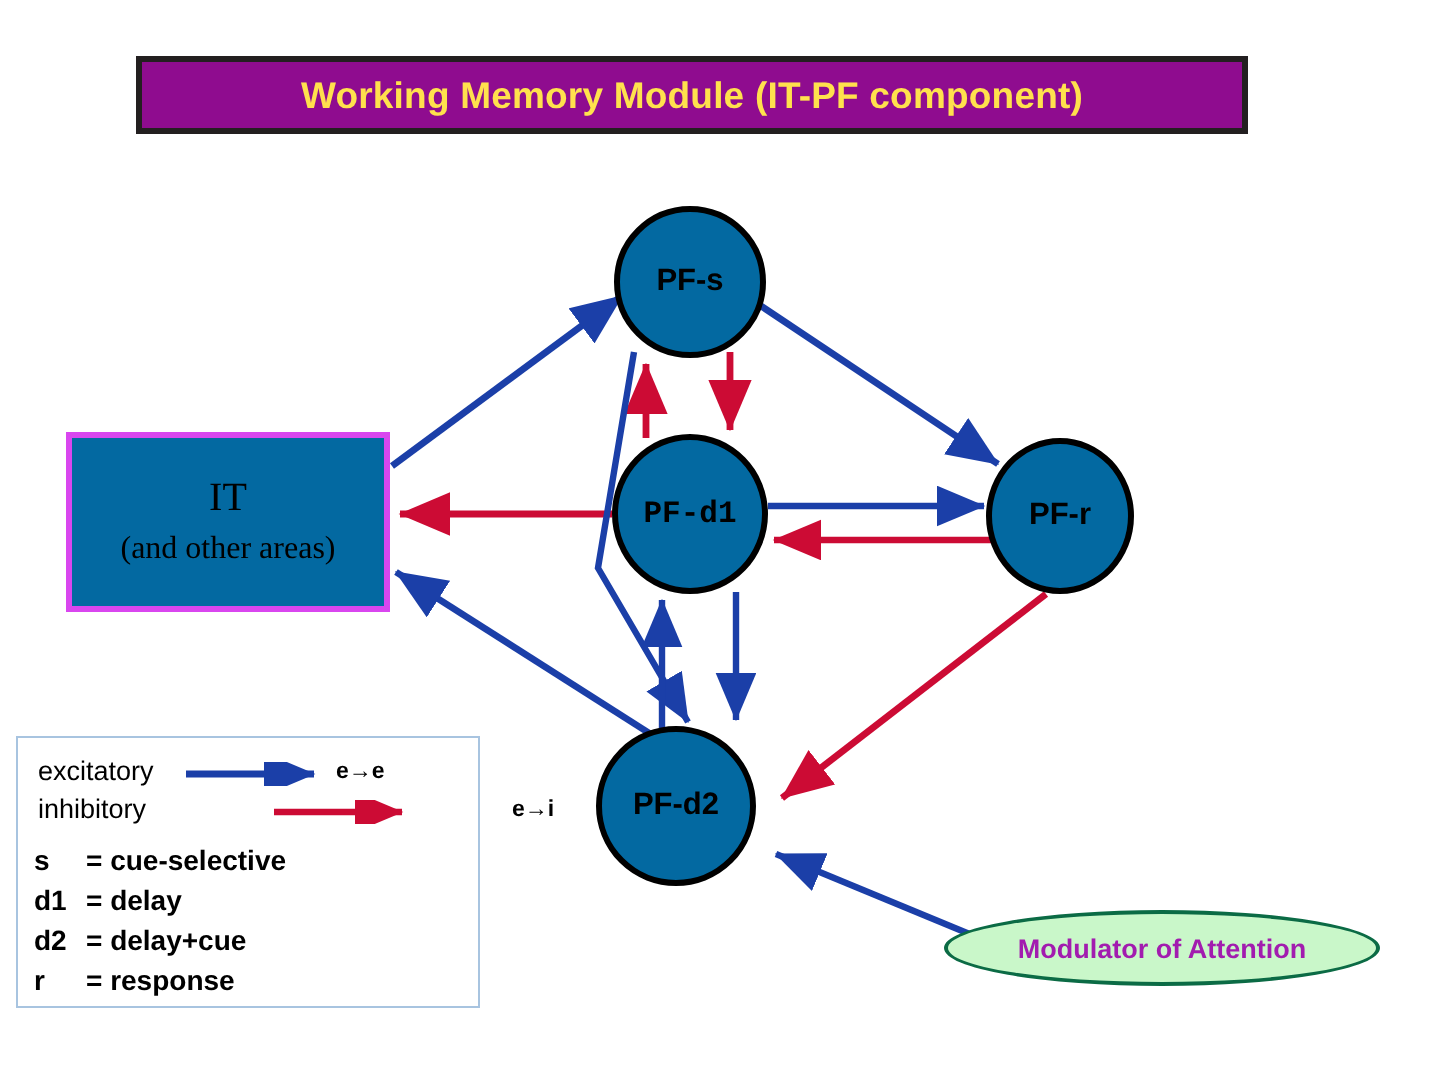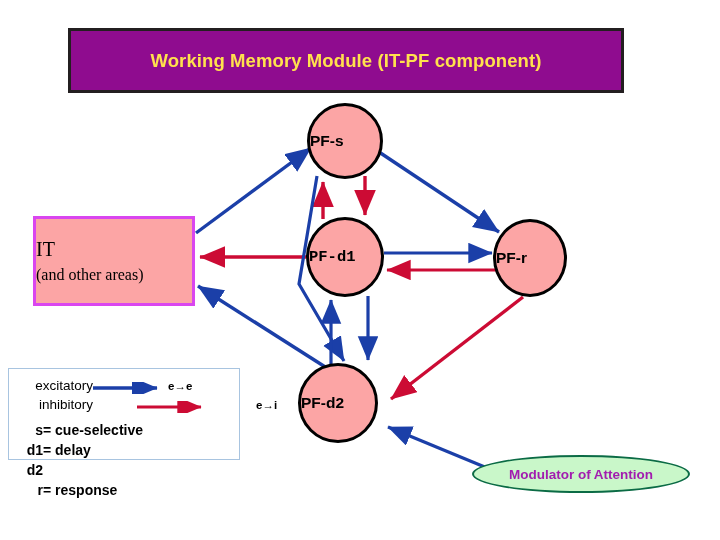--- a/index.html
+++ b/index.html
@@ -21,21 +21,21 @@
     width: 720px;
     height: 540px;
   }
 
   
   #title-banner {
     position: absolute;
     left: 68px;
     top: 28px;
     width: 556px;
-    height: 65px;
+    height: 39px;
     background: #8F0C8F;
     border: 3px solid #231f20;
     box-sizing: border-box;
     display: flex;
     align-items: center;
     justify-content: center;
   }
   #title-text {
     color: #FFE14D;
     font-size: 18.5px;
@@ -51,23 +51,23 @@
     width: 720px;
     height: 540px;
   }
 
   
   .node {
     position: absolute;
     box-sizing: border-box;
     display: flex;
     flex-direction: column;
-    align-items: flex-start;
+    align-items: center;
     justify-content: center;
-    background: #fca5a5;
+    background: #0369a1;
   }
 
   #node-it {
     left: 33px;
     top: 216px;
     width: 162px;
     height: 90px;
     border: 3px solid #d946ef;
     font-family: Liberation Serif, serif;
   }
@@ -120,25 +120,24 @@
     color: #a21caf;
     white-space: nowrap;
   }
 
   
   #legend-box {
     position: absolute;
     left: 8px;
     top: 368px;
     width: 232px;
-    height: 92px;
+    height: 136px;
     border: 1.5px solid #A8C4E0;
     background: #ffffff;
     box-sizing: border-box;
-    text-align: right;
   }
   .legend-row {
     position: absolute;
     display: flex;
     align-items: center;
     white-space: nowrap;
   }
   #legend-row-exc { left: 10px; top: 9px; }
   #legend-row-inh { left: 10px; top: 28px; gap: 44px; }
   .legend-word {
@@ -281,20 +280,21 @@
       <div class="legend-def">
         <span class="def-key">s</span>
         <span class="def-val">= cue-selective</span>
       </div>
       <div class="legend-def">
         <span class="def-key">d1</span>
         <span class="def-val">= delay</span>
       </div>
       <div class="legend-def">
         <span class="def-key">d2</span>
+        <span class="def-val">= delay+cue</span>
       </div>
       <div class="legend-def">
         <span class="def-key">r</span>
         <span class="def-val">= response</span>
       </div>
     </div>
 
   </div>
 
 </div>

